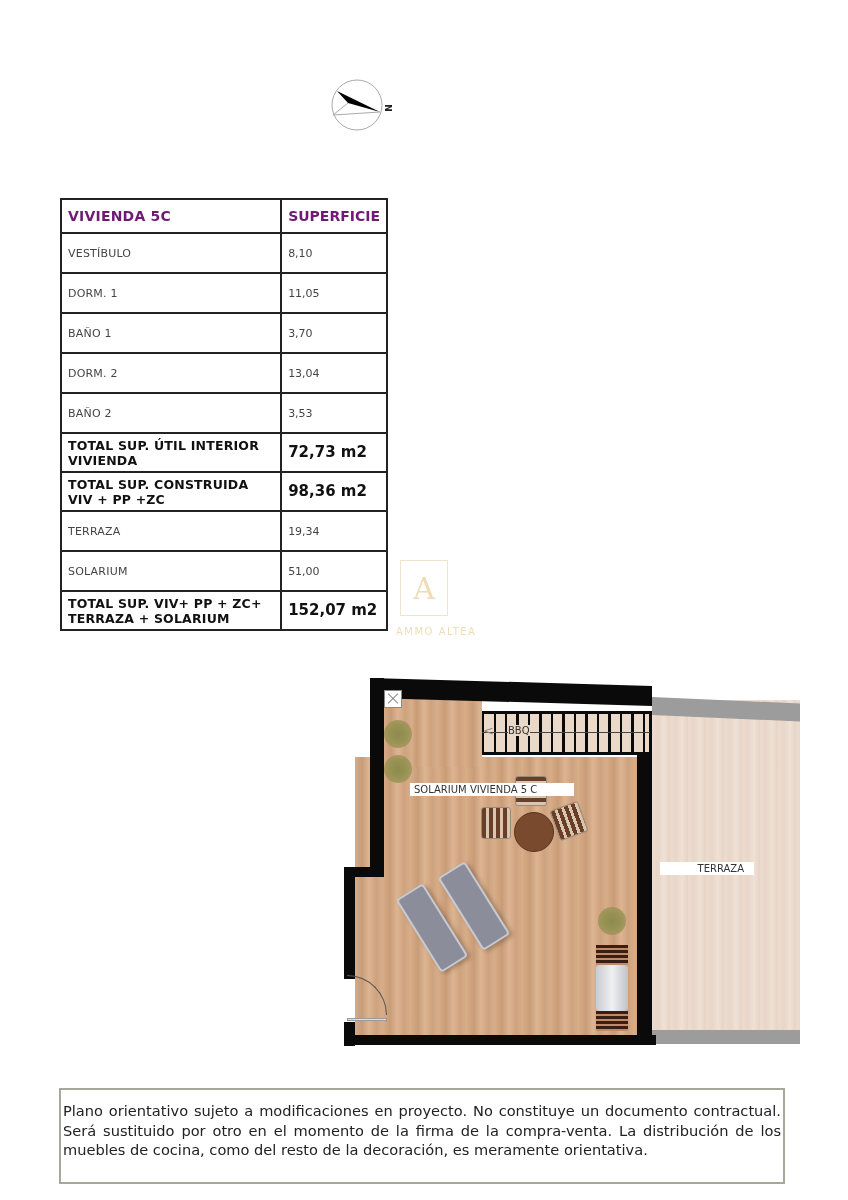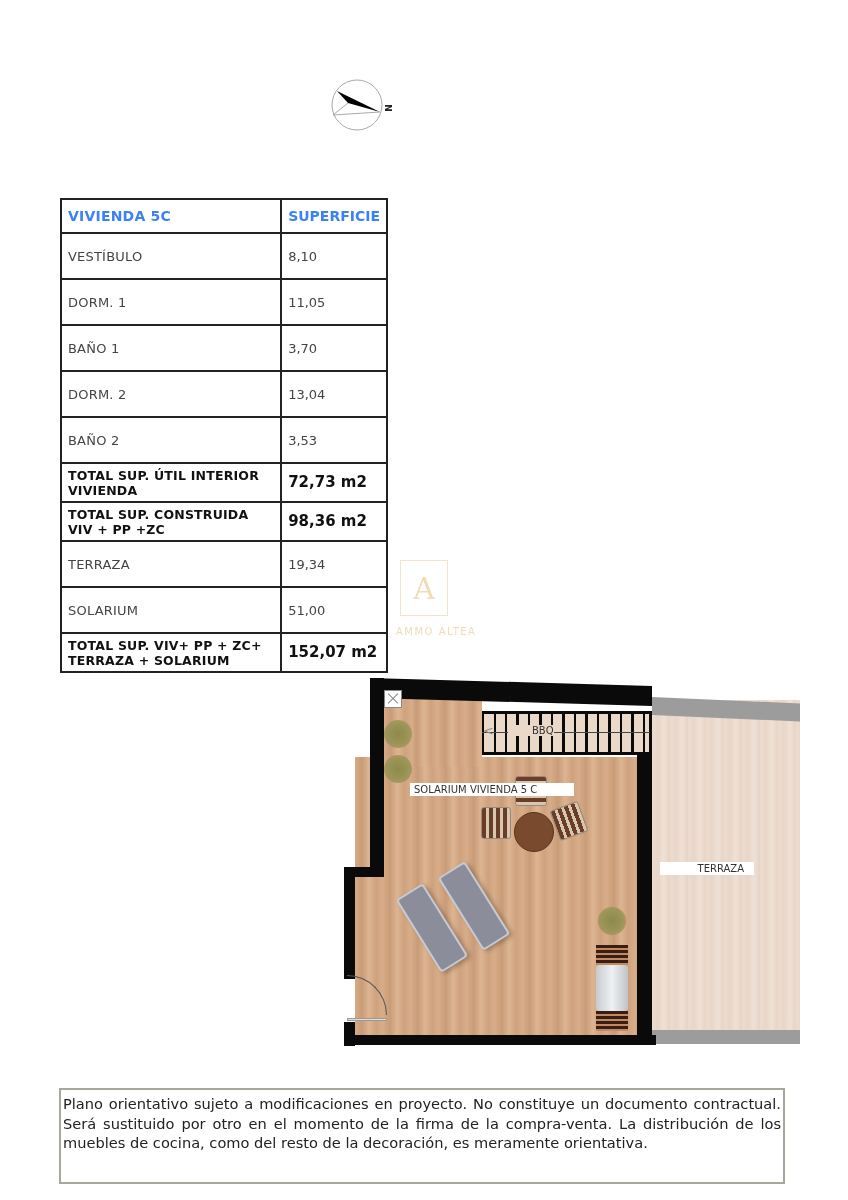--- a/index.html
+++ b/index.html
@@ -4,24 +4,24 @@
 <style>
   html, body { margin: 0; padding: 0; background: #ffffff; }
   body { width: 848px; height: 1200px; position: relative; overflow: hidden; font-family: "DejaVu Sans", sans-serif; color: #222; }
 
   
   .compass { position: absolute; left: 330px; top: 78px; width: 54px; height: 54px; }
   .compass-n { position: absolute; left: 384px; top: 103px; font-size: 9px; font-weight: bold; transform: rotate(90deg); color: #222; }
 
   
   .area-table { position: absolute; left: 60px; top: 198px; width: 328px; border-collapse: collapse; }
-  .area-table td { border: 2px solid #222; padding: 0 6px; font-size: 13px; height: 46px; box-sizing: border-box; }
+  .area-table td { border: 2px solid #222; padding: 0 6px; font-size: 11px; height: 40px; box-sizing: border-box; }
   .area-table td.label { width: 228px; color: #444; letter-spacing: 0.2px; }
   .area-table td.value { color: #444; }
-  .area-table tr.header td { font-weight: bold; color: #3b82f6; font-size: 14px; height: 34px; }
+  .area-table tr.header td { font-weight: bold; color: #701a75; font-size: 14px; height: 34px; }
   .area-table tr.total td { font-weight: bold; color: #111; font-size: 12.5px; line-height: 15px; height: 39px; }
   .area-table tr.total td.value { font-size: 15px; }
 
   
   .watermark { position: absolute; left: 400px; top: 560px; width: 48px; height: 56px; border: 1px solid #f2e4cc; box-sizing: border-box; display: flex; align-items: center; justify-content: center; }
   .watermark-letter { font-family: "DejaVu Serif", serif; font-size: 30px; color: #f0dcb8; }
   .watermark-text { position: absolute; left: 396px; top: 626px; font-size: 10px; letter-spacing: 1.5px; color: #f0dcb8; }
 
   
   .plan { position: absolute; left: 340px; top: 675px; width: 470px; height: 380px; }
@@ -59,21 +59,21 @@
 
   .lounger { position: absolute; width: 28px; height: 82px; background: #8b8e9a; border: 2px solid #c8cad2; border-radius: 4px; box-shadow: 2px 3px 4px rgba(0,0,0,0.25); }
 
   .bbq-grill { position: absolute; left: 256px; top: 290px; width: 32px; height: 46px; background: linear-gradient(90deg, #c8cbd0, #eef0f2, #c0c3c8); border-radius: 4px; }
   .bbq-slats { position: absolute; width: 32px; height: 20px; background: repeating-linear-gradient(180deg, #3a1e12 0px, #3a1e12 3px, #c08a66 3px, #c08a66 5px); }
 
   .door-arc { position: absolute; left: 7px; top: 300px; width: 40px; height: 40px; border-top: 1px solid #555; border-right: 1px solid #555; border-top-right-radius: 40px; box-sizing: border-box; }
   .door-leaf { position: absolute; left: 7px; top: 343px; width: 40px; height: 3px; background: #e8dccf; border: 1px solid #999; box-sizing: border-box; }
 
   
-  .disclaimer { position: absolute; left: 59px; top: 1088px; width: 726px; height: 96px; border: 2px solid #a8a89a; box-sizing: border-box; padding: 4px 2px; font-size: 14.6px; line-height: 19.5px; color: #222; text-align: justify; }
+  .disclaimer { position: absolute; left: 59px; top: 1088px; width: 726px; height: 96px; border: 2px solid #a8a89a; box-sizing: border-box; padding: 11px 2px; font-size: 14.6px; line-height: 19.5px; color: #222; text-align: justify; }
 </style>
 </head>
 <body>
 
 <div class="compass">
   <svg width="54" height="54" viewBox="0 0 54 54">
     <circle cx="27" cy="27" r="25" fill="none" stroke="#aaa" stroke-width="1"></circle>
     <polygon points="7,13 50,34 18,25" fill="#000"></polygon>
     <line x1="18" y1="25" x2="3" y2="37" stroke="#aaa" stroke-width="1"></line>
     <line x1="3" y1="37" x2="50" y2="34" stroke="#aaa" stroke-width="1"></line>
@@ -151,21 +151,21 @@
   <div class="wall" style="left:4px; top:192px; width:11px; height:112px;"></div>
   <div class="wall" style="left:4px; top:347px; width:11px; height:24px;"></div>
   <div class="wall" style="left:4px; top:360px; width:312px; height:10px;"></div>
   <div class="wall" style="left:297px; top:78px; width:15px; height:292px;"></div>
 
   <div class="shaft"></div>
 
   <div class="stairs"></div>
   <div class="stairs-line"></div>
   <div class="stairs-arrow">&lt;</div>
-  <div class="stairs-label" style="background:#ead8c8;padding-left:24px;">BBQ</div>
+  <div class="stairs-label" style="background:#ead8c8;">BBQ</div>
 
   <div class="plant" style="left:44px; top:45px;"></div>
   <div class="plant" style="left:44px; top:80px;"></div>
   <div class="plant" style="left:258px; top:232px;"></div>
 
   <div class="chair" style="left:176px; top:100px; transform: rotate(90deg);"></div>
   <div class="chair" style="left:141px; top:132px;"></div>
   <div class="chair" style="left:214px; top:130px; transform: rotate(-20deg);"></div>
   <div class="table-round"></div>
 

